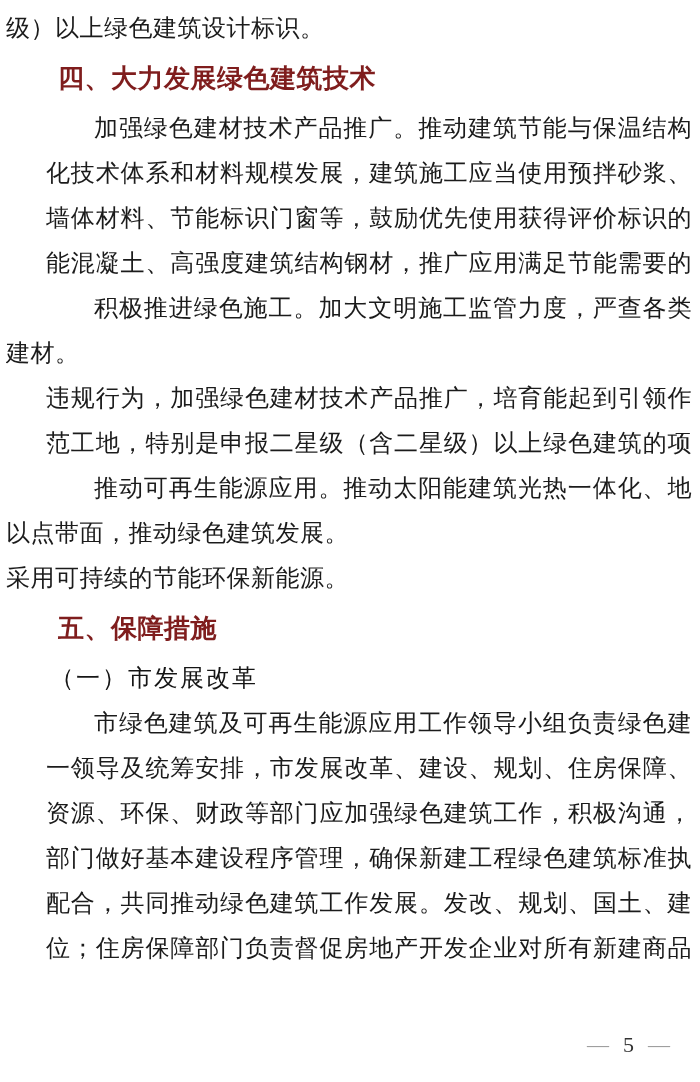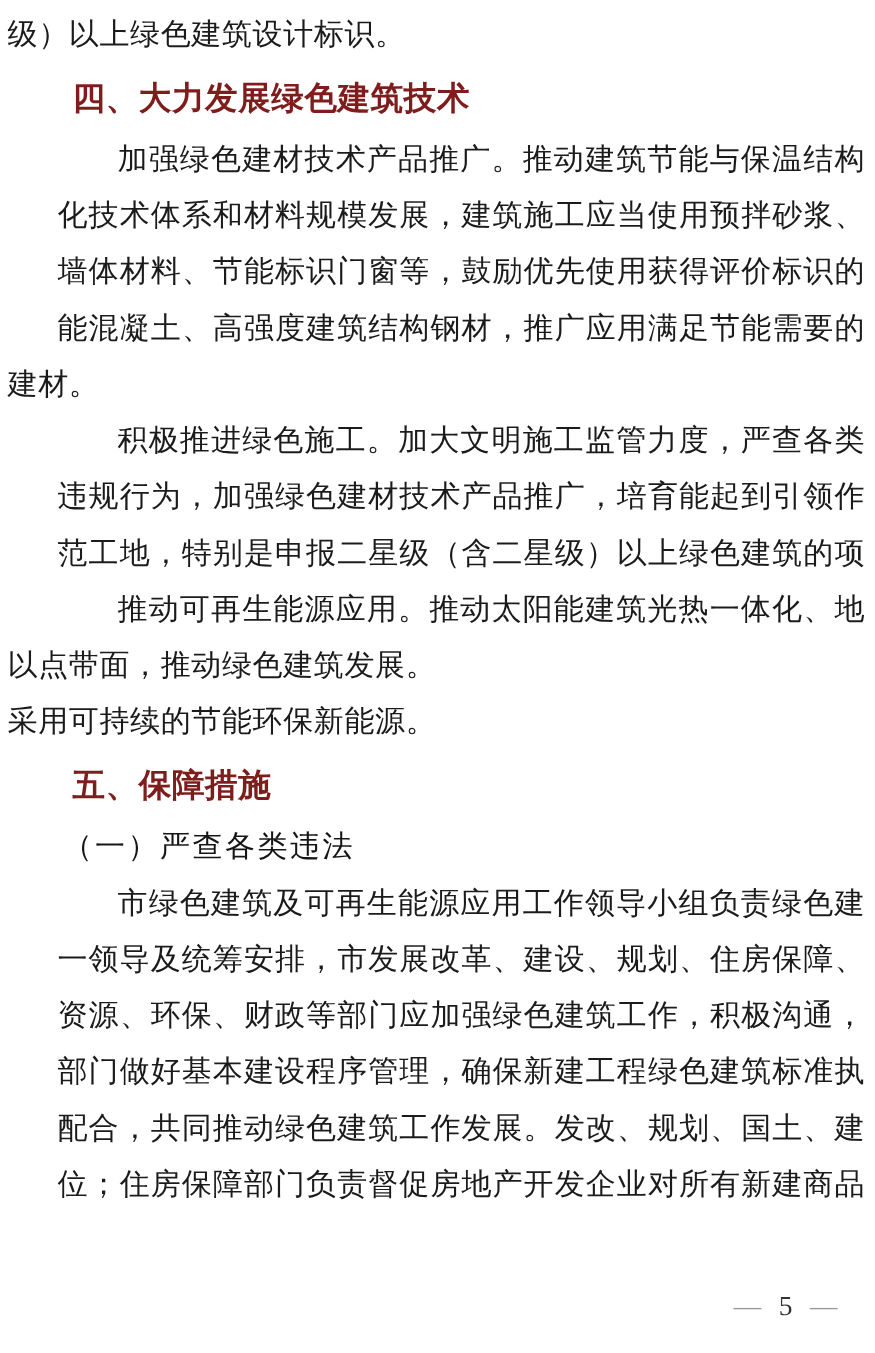--- a/index.html
+++ b/index.html
@@ -74,29 +74,29 @@
 <body>
 
 <div class="page">
   <div class="doc-body">
       <div class="line continuation">级）以上绿色建筑设计标识。</div>
       <div class="line heading">四、大力发展绿色建筑技术</div>
       <div class="line paragraph indent justify">加强绿色建材技术产品推广。推动建筑节能与保温结构一体</div>
       <div class="line paragraph justify">化技术体系和材料规模发展，建筑施工应当使用预拌砂浆、高性</div>
       <div class="line paragraph justify">墙体材料、节能标识门窗等，鼓励优先使用获得评价标识的绿色</div>
       <div class="line paragraph justify">能混凝土、高强度建筑结构钢材，推广应用满足节能需要的新型</div>
+      <div class="line paragraph indent justify">积极推进绿色施工。加大文明施工监管力度，严查各类违法</div>
       <div class="line paragraph">建材。</div>
-      <div class="line paragraph indent justify">积极推进绿色施工。加大文明施工监管力度，严查各类违法</div>
       <div class="line paragraph justify">违规行为，加强绿色建材技术产品推广，培育能起到引领作用的示</div>
       <div class="line paragraph justify">范工地，特别是申报二星级（含二星级）以上绿色建筑的项目，</div>
       <div class="line paragraph indent justify">推动可再生能源应用。推动太阳能建筑光热一体化、地热能</div>
       <div class="line paragraph">以点带面，推动绿色建筑发展。</div>
       <div class="line paragraph">采用可持续的节能环保新能源。</div>
       <div class="line heading">五、保障措施</div>
-      <div class="line subheading">（一）严查各类违法</div>
+      <div class="line subheading">（一）市发展改革</div>
       <div class="line paragraph indent justify">市绿色建筑及可再生能源应用工作领导小组负责绿色建筑统</div>
       <div class="line paragraph justify">一领导及统筹安排，市发展改革、建设、规划、住房保障、国土</div>
       <div class="line paragraph justify">资源、环保、财政等部门应加强绿色建筑工作，积极沟通，密切</div>
       <div class="line paragraph justify">部门做好基本建设程序管理，确保新建工程绿色建筑标准执行到</div>
       <div class="line paragraph justify">配合，共同推动绿色建筑工作发展。发改、规划、国土、建设等</div>
       <div class="line paragraph justify">位；住房保障部门负责督促房地产开发企业对所有新建商品房销</div>
     </div>
 
   <div class="page-footer">
     <span class="dash">—</span><span class="num">5</span><span class="dash">—</span>

